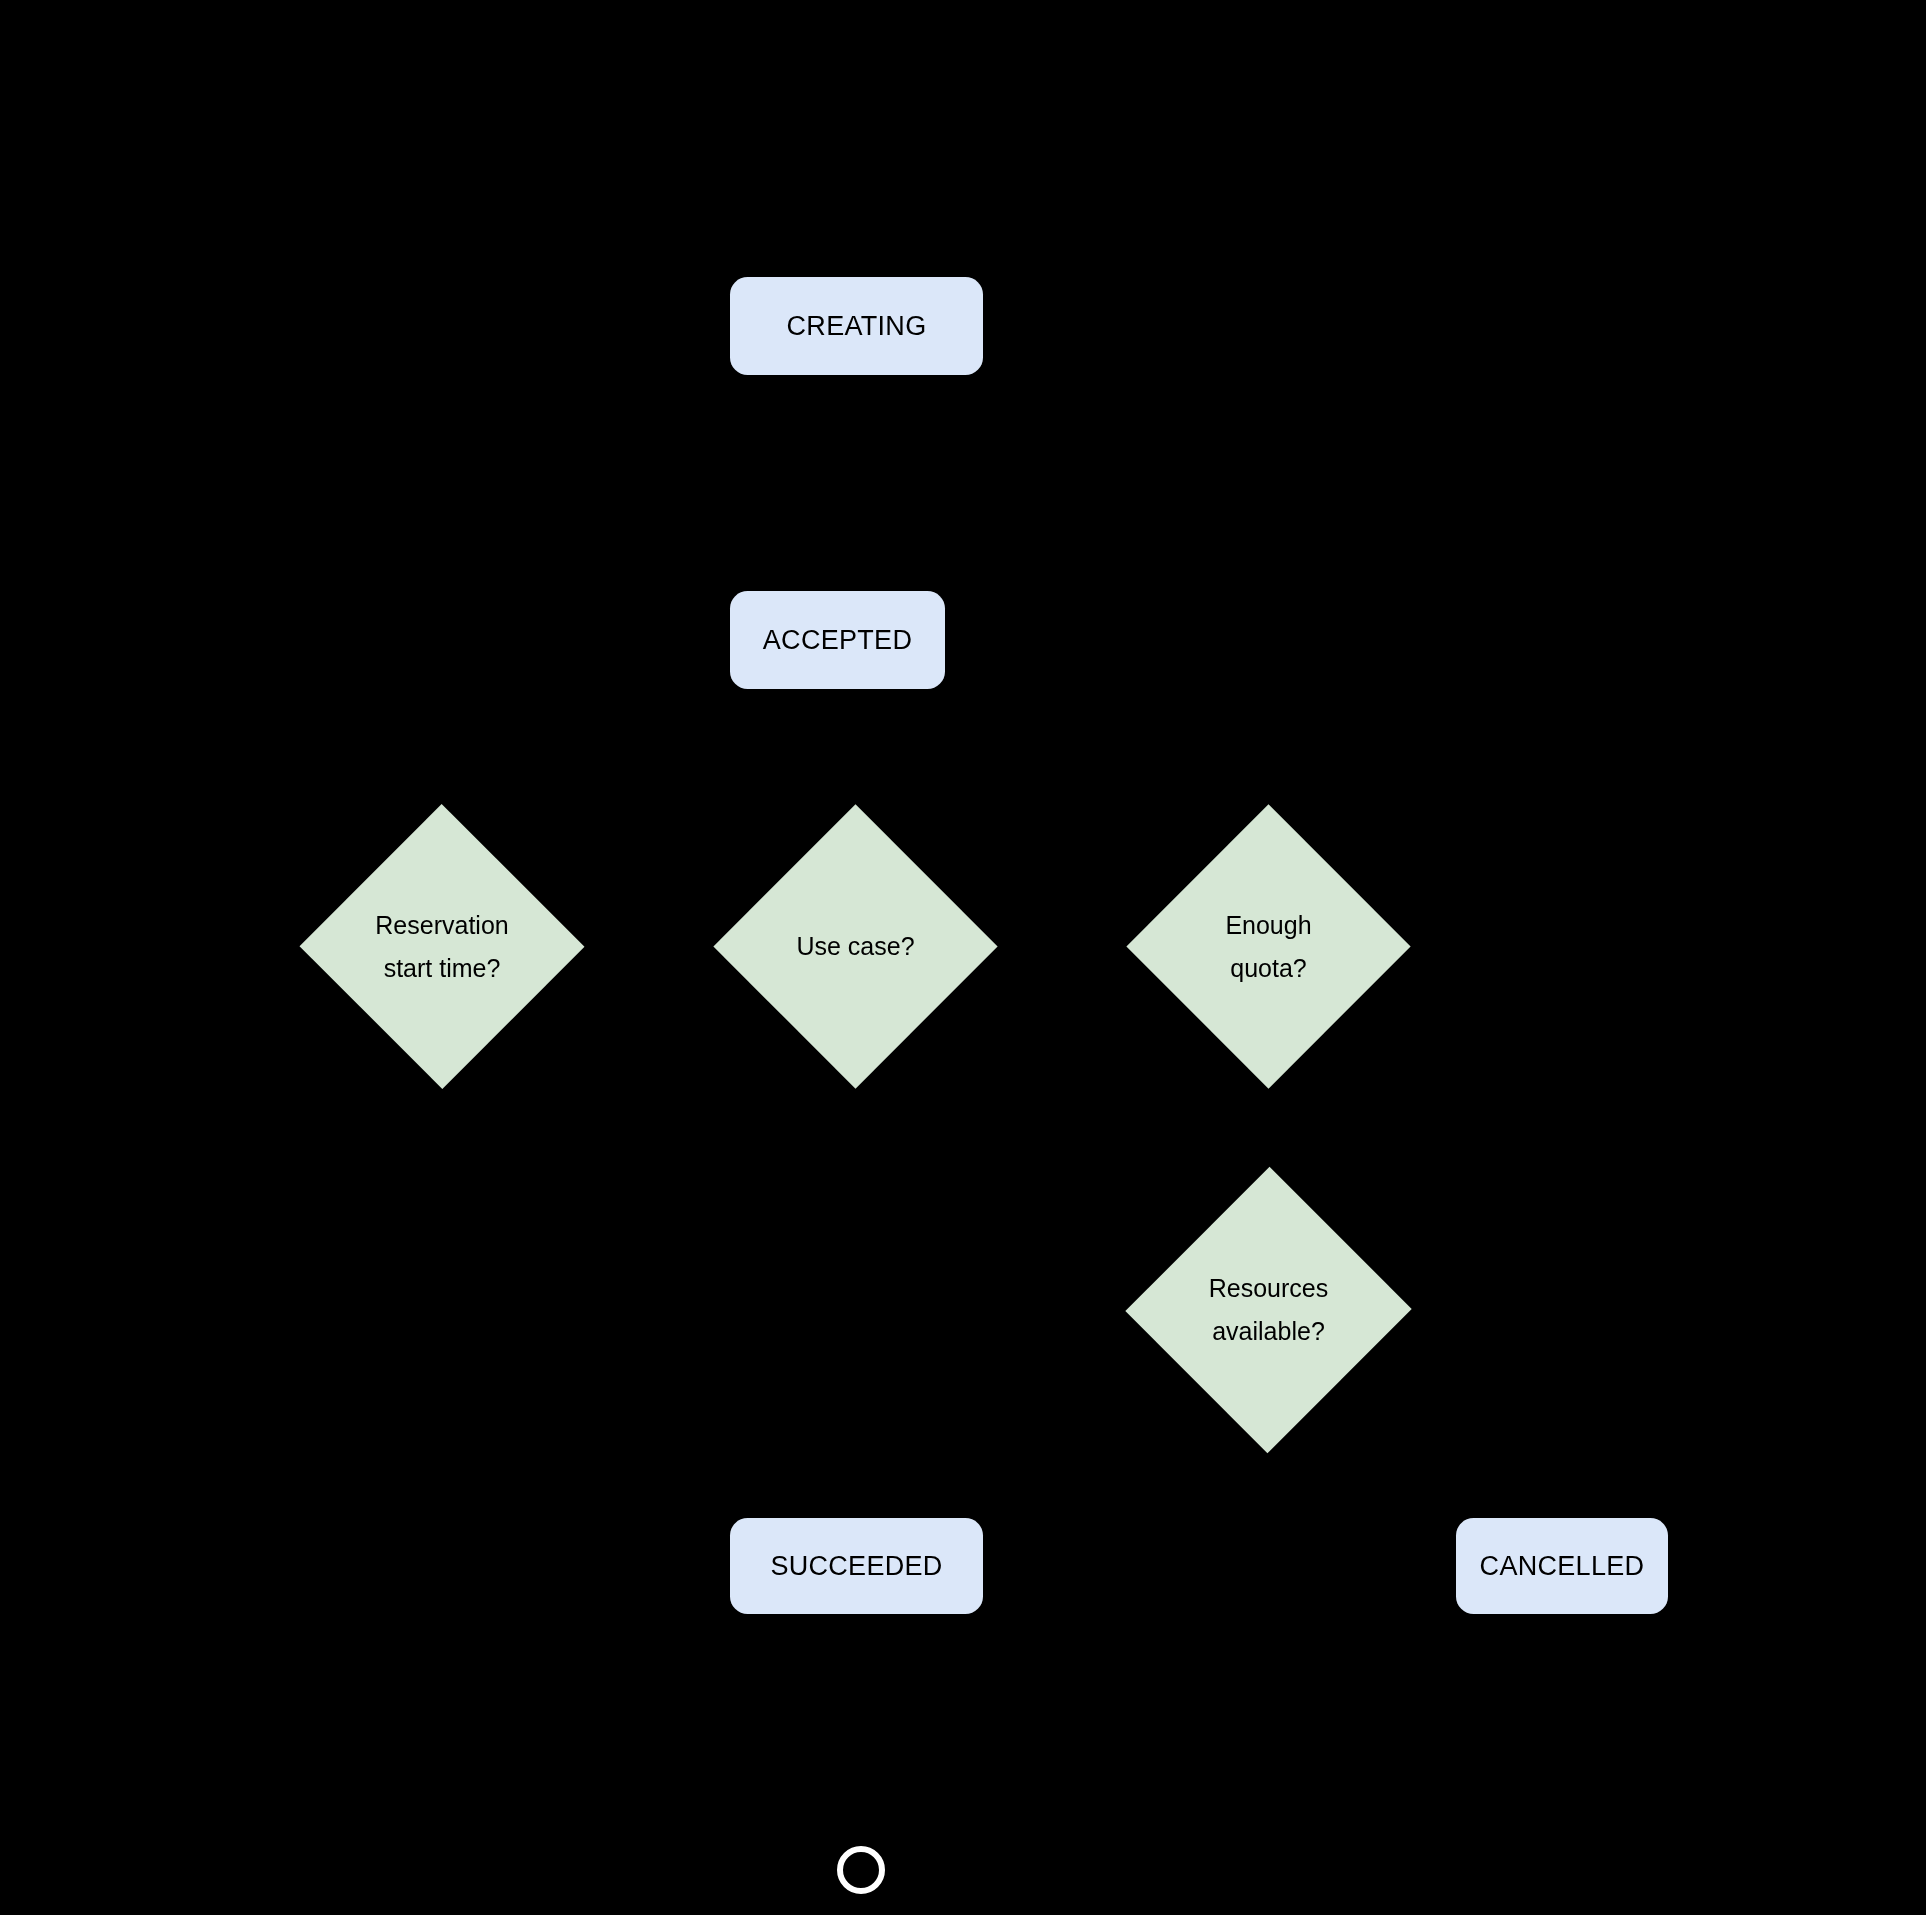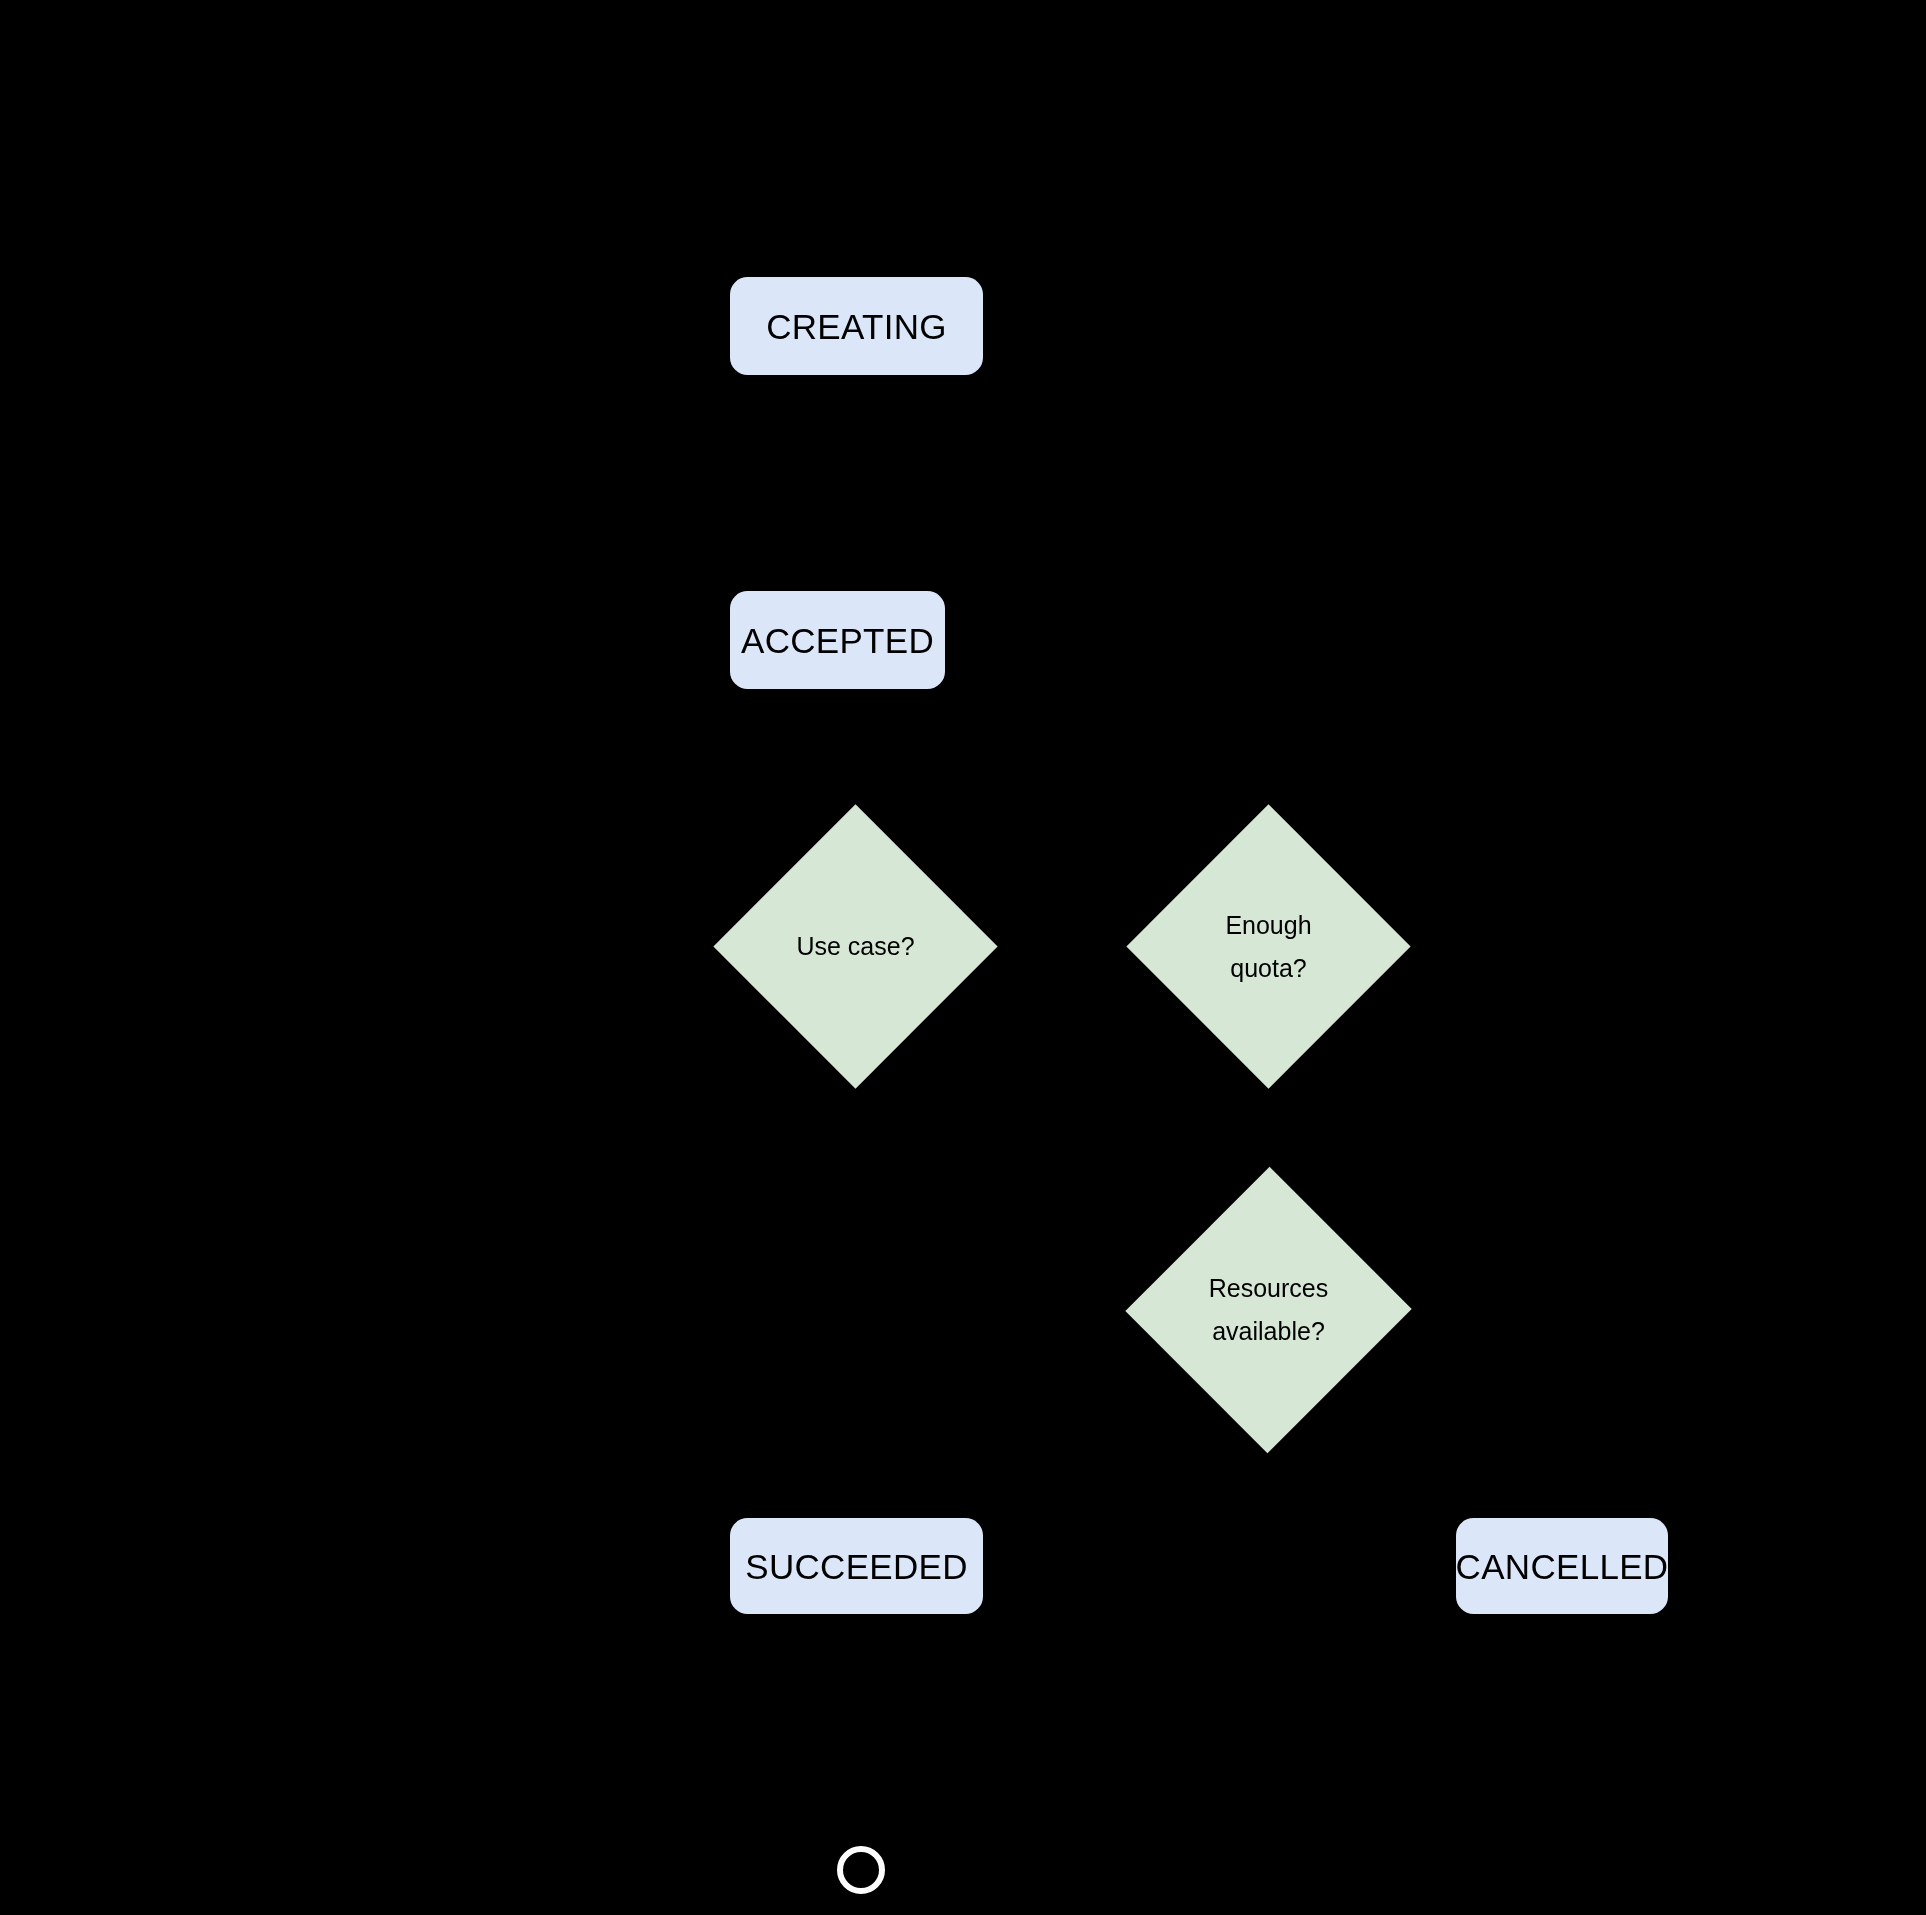--- a/index.html
+++ b/index.html
@@ -28,21 +28,21 @@
   
   .state-box {
     position: absolute;
     box-sizing: border-box;
     background: #dbe7f9;
     border-radius: 17.6px;
     display: flex;
     align-items: center;
     justify-content: center;
     color: #000000;
-    font-size: 35px;
+    font-size: 27px;
     font-weight: 400;
     letter-spacing: 0.3px;
     line-height: 1;
     white-space: nowrap;
   }
 
   
   .diamond-wrap {
     position: absolute;
   }
@@ -88,20 +88,27 @@
 
   <div class="state-box" style="left:730px; top:277px; width:253px; height:98px;">CREATING</div>
 
   <div class="state-box" style="left:730px; top:591px; width:215px; height:98px;">ACCEPTED</div>
 
 
   <div class="state-box" style="left:730px; top:1518px; width:253px; height:96px;">SUCCEEDED</div>
 
   <div class="state-box" style="left:1456px; top:1518px; width:212px; height:96px;">CANCELLED</div>
 
+  <div class="diamond-wrap" style="left:341px; top:846px; width:202px; height:201px;">
+    <div class="diamond-shape"></div>
+    <div class="diamond-label">
+      <span>Reservation</span>
+      <span>start time?</span>
+    </div>
+  </div>
 
   <div class="diamond-wrap" style="left:755px; top:846px; width:201px; height:201px;">
     <div class="diamond-shape"></div>
     <div class="diamond-label">
       <span>Use case?</span>
     </div>
   </div>
 
   <div class="diamond-wrap" style="left:1168px; top:846px; width:201px; height:201px;">
     <div class="diamond-shape"></div>

